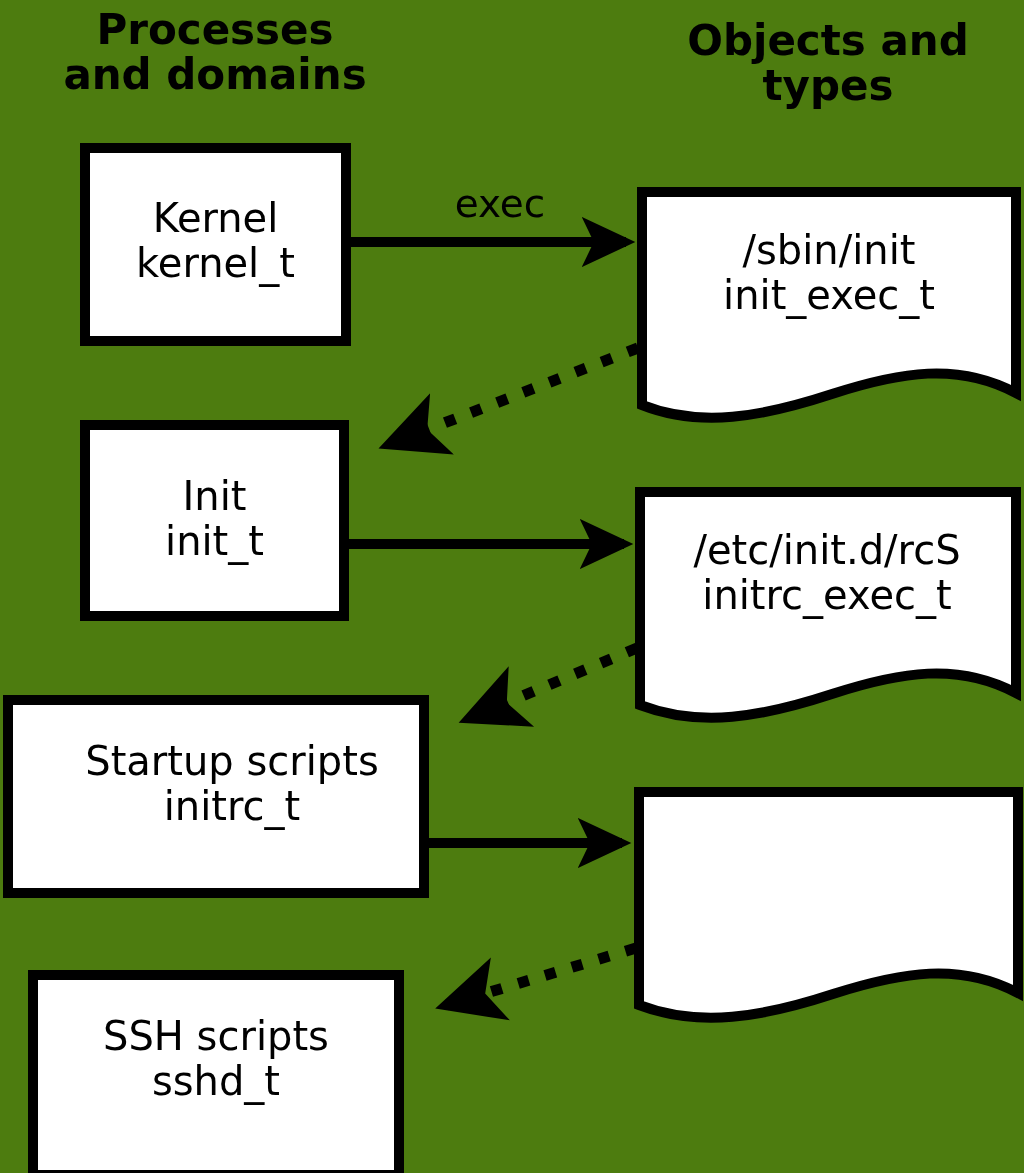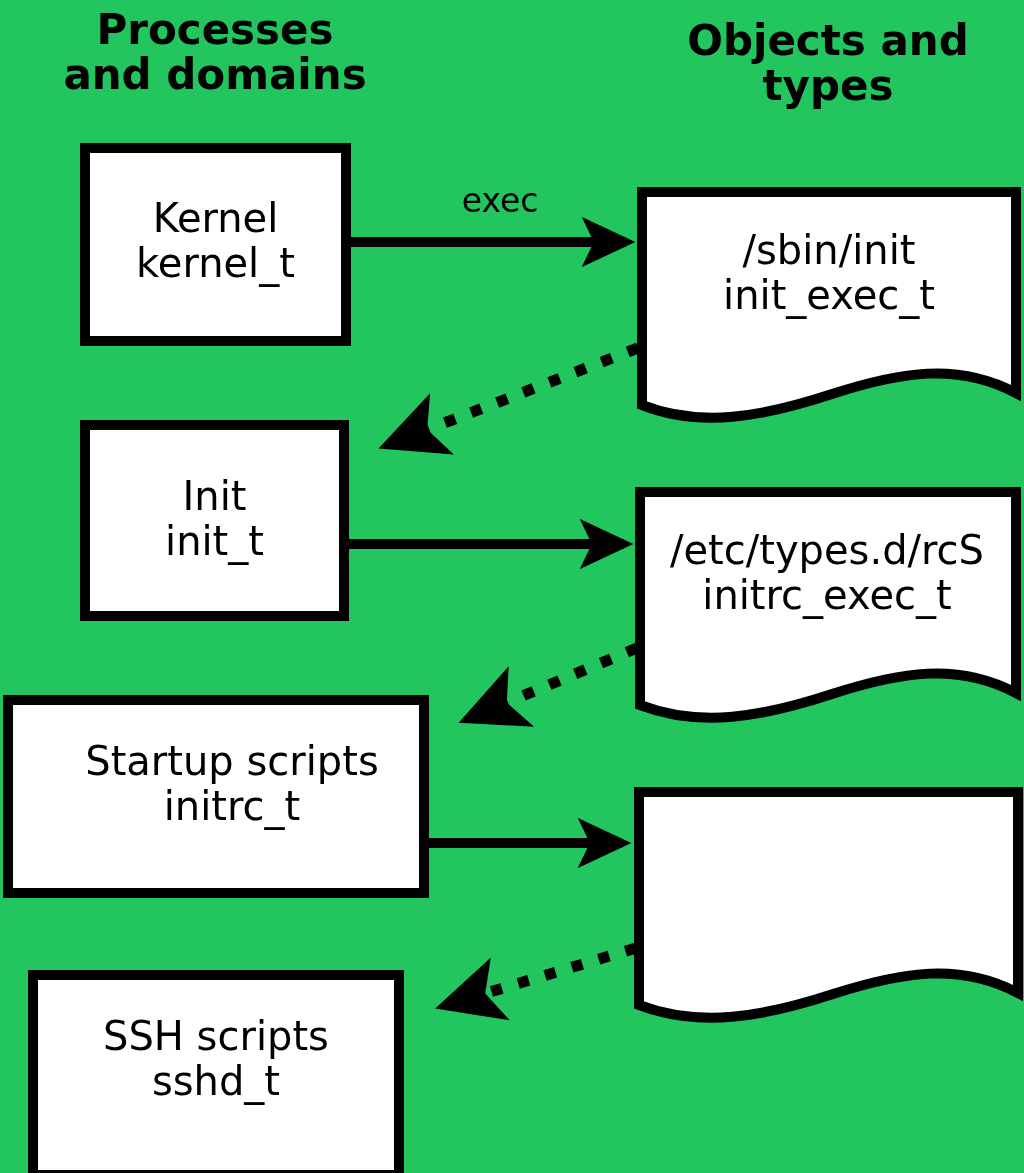--- a/index.html
+++ b/index.html
@@ -8,21 +8,21 @@
     padding: 0;
     background: #ffffff;
   }
   body {
     font-family: "DejaVu Sans", "Liberation Sans", sans-serif;
   }
   #stage {
     position: relative;
     width: 1024px;
     height: 1173px;
-    background: #22c55e;
+    background: #4d7c0f;
     overflow: hidden;
   }
   #diagram-svg {
     position: absolute;
     left: 0;
     top: 0;
     width: 1024px;
     height: 1173px;
     display: block;
   }
@@ -35,21 +35,21 @@
     white-space: pre-line;
   }
   .node-label {
     font-size: 40px;
     line-height: 1.13;
     text-align: center;
     color: #000000;
     white-space: pre-line;
   }
   .edge-label {
-    font-size: 33px;
+    font-size: 39px;
     color: #000000;
     text-align: center;
     line-height: 1;
   }
   .abs { position: absolute; }
 </style>
 </head>
 <body>
 
 <div id="stage">
@@ -112,19 +112,19 @@
 
   <div class="abs node-label" style="left:24px; top:739px; width:416px;">Startup scripts
 initrc_t</div>
 
   <div class="abs node-label" style="left:33px; top:1014px; width:366px;">SSH scripts
 sshd_t</div>
 
   <div class="abs node-label" style="left:648px; top:228px; width:362px;">/sbin/init
 init_exec_t</div>
 
-  <div class="abs node-label" style="left:646px; top:528px; width:362px;">/etc/types.d/rcS
+  <div class="abs node-label" style="left:646px; top:528px; width:362px;">/etc/init.d/rcS
 initrc_exec_t</div>
 
 
   <div class="abs edge-label" style="left:405px; top:184px; width:190px;">exec</div>
 
 </div>
 
 </body></html>

